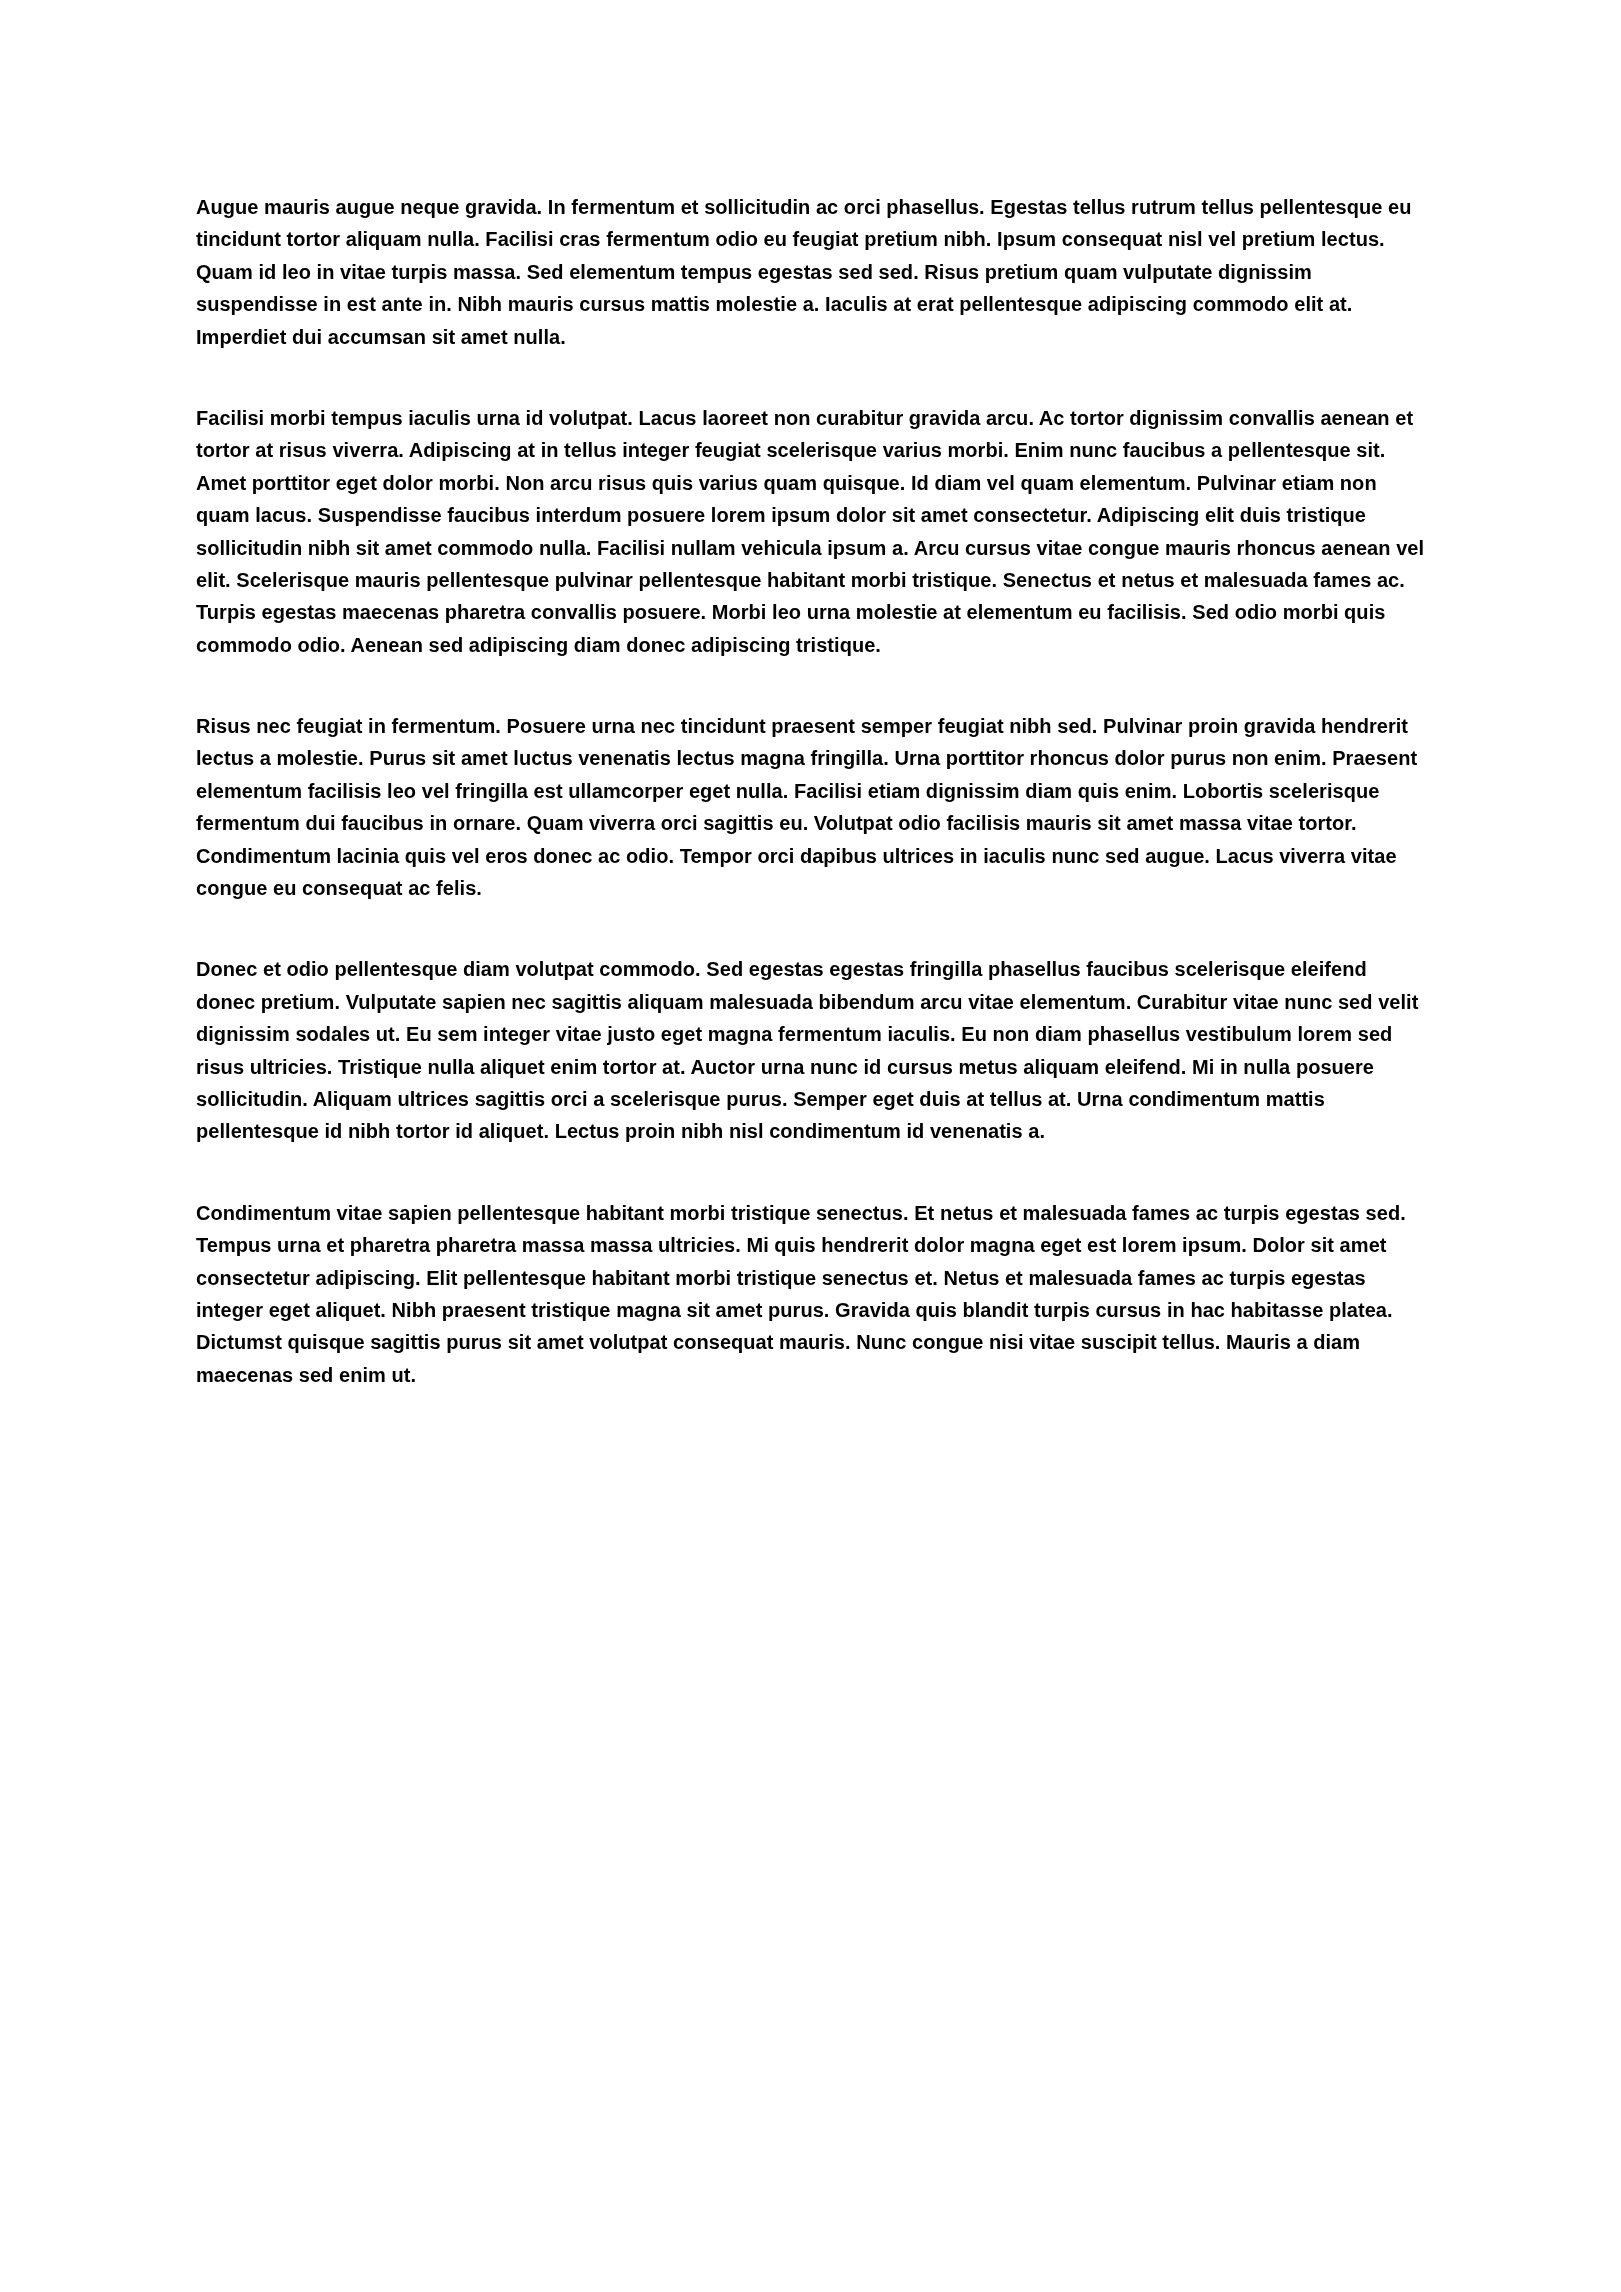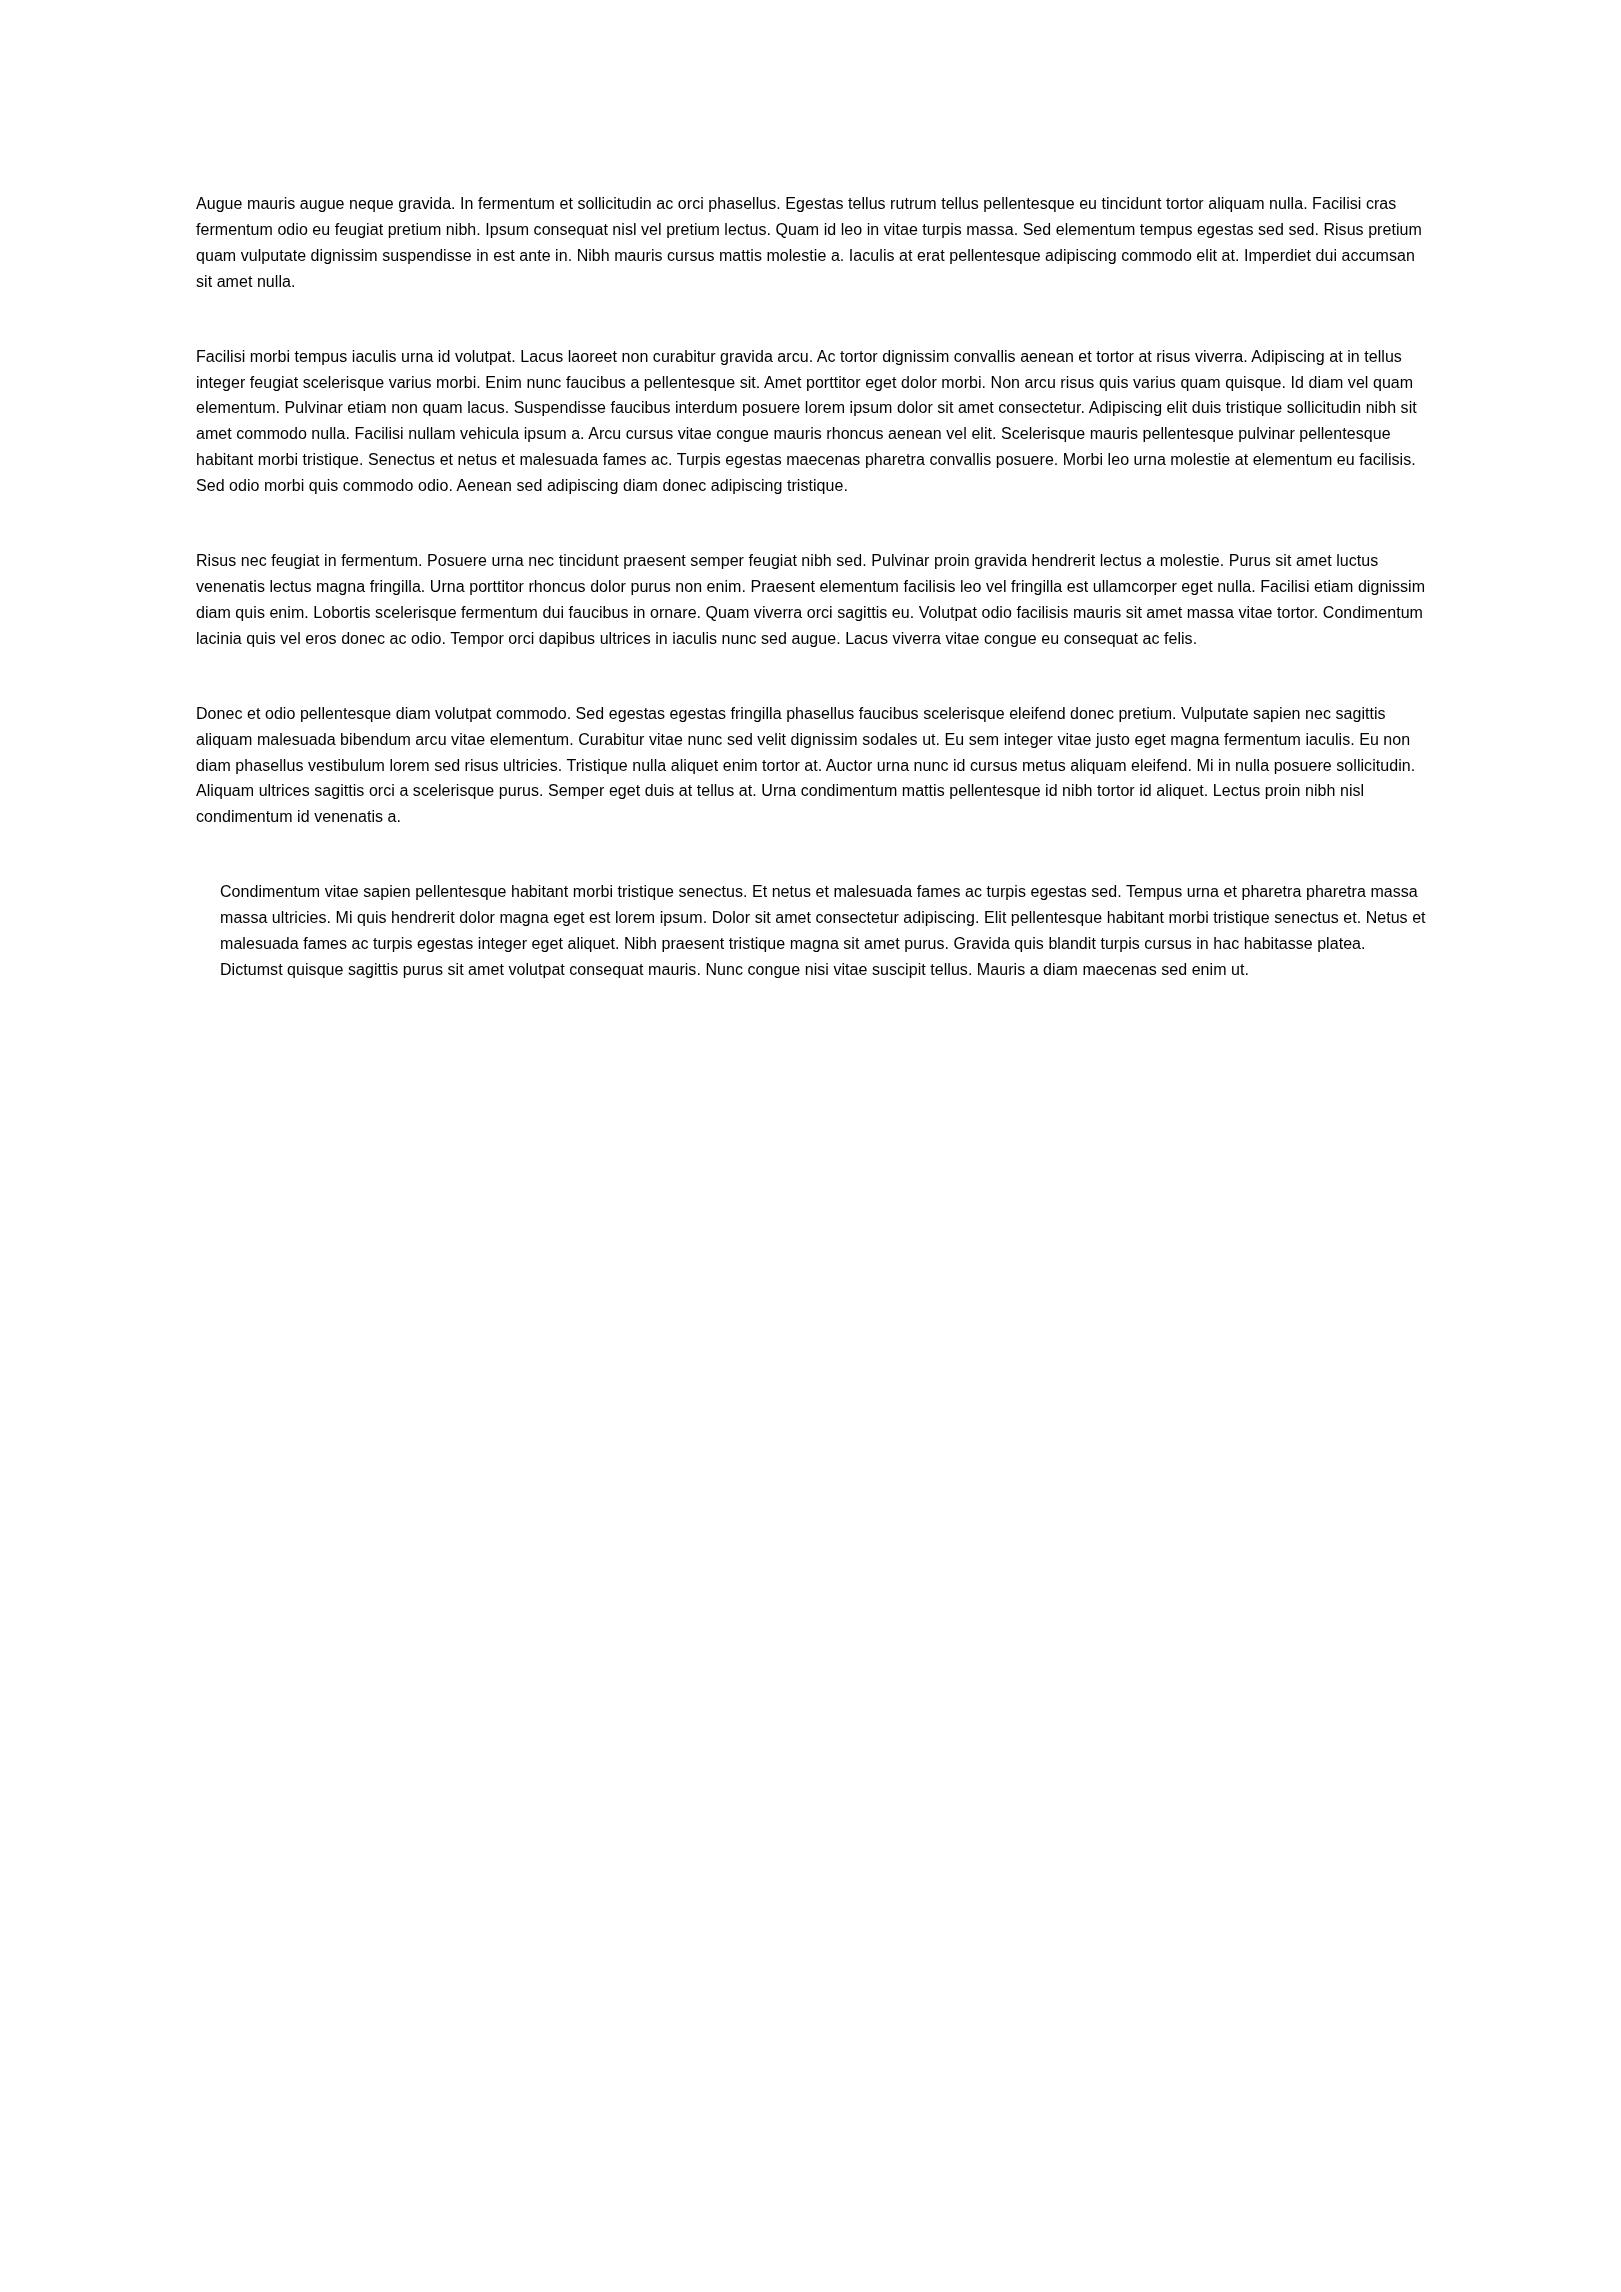--- a/index.html
+++ b/index.html
@@ -19,30 +19,30 @@
     overflow: hidden;
   }
   .content {
     position: absolute;
     left: 196px;
     top: 191px;
     width: 1230px;
   }
   .para {
     font-family: "Liberation Sans", sans-serif;
-    font-size: 16px;
+    font-size: 20px;
     line-height: 1.62;
     color: #000000;
     margin: 0 0 49px 0;
     text-align: left;
     letter-spacing: 0.05px;
+    font-weight: bold;
   }
   .para:last-child {
     margin-bottom: 0;
-    margin-left: 24px;
   }
 </style>
 </head>
 <body>
 
 <div class="page">
   <div class="content">
     <p class="para">Augue mauris augue neque gravida. In fermentum et sollicitudin ac orci phasellus. Egestas tellus rutrum tellus pellentesque eu tincidunt tortor aliquam nulla. Facilisi cras fermentum odio eu feugiat pretium nibh. Ipsum consequat nisl vel pretium lectus. Quam id leo in vitae turpis massa. Sed elementum tempus egestas sed sed. Risus pretium quam vulputate dignissim suspendisse in est ante in. Nibh mauris cursus mattis molestie a. Iaculis at erat pellentesque adipiscing commodo elit at. Imperdiet dui accumsan sit amet nulla.</p>
     <p class="para">Facilisi morbi tempus iaculis urna id volutpat. Lacus laoreet non curabitur gravida arcu. Ac tortor dignissim convallis aenean et tortor at risus viverra. Adipiscing at in tellus integer feugiat scelerisque varius morbi. Enim nunc faucibus a pellentesque sit. Amet porttitor eget dolor morbi. Non arcu risus quis varius quam quisque. Id diam vel quam elementum. Pulvinar etiam non quam lacus. Suspendisse faucibus interdum posuere lorem ipsum dolor sit amet consectetur. Adipiscing elit duis tristique sollicitudin nibh sit amet commodo nulla. Facilisi nullam vehicula ipsum a. Arcu cursus vitae congue mauris rhoncus aenean vel elit. Scelerisque mauris pellentesque pulvinar pellentesque habitant morbi tristique. Senectus et netus et malesuada fames ac. Turpis egestas maecenas pharetra convallis posuere. Morbi leo urna molestie at elementum eu facilisis. Sed odio morbi quis commodo odio. Aenean sed adipiscing diam donec adipiscing tristique.</p>
     <p class="para">Risus nec feugiat in fermentum. Posuere urna nec tincidunt praesent semper feugiat nibh sed. Pulvinar proin gravida hendrerit lectus a molestie. Purus sit amet luctus venenatis lectus magna fringilla. Urna porttitor rhoncus dolor purus non enim. Praesent elementum facilisis leo vel fringilla est ullamcorper eget nulla. Facilisi etiam dignissim diam quis enim. Lobortis scelerisque fermentum dui faucibus in ornare. Quam viverra orci sagittis eu. Volutpat odio facilisis mauris sit amet massa vitae tortor. Condimentum lacinia quis vel eros donec ac odio. Tempor orci dapibus ultrices in iaculis nunc sed augue. Lacus viverra vitae congue eu consequat ac felis.</p>

